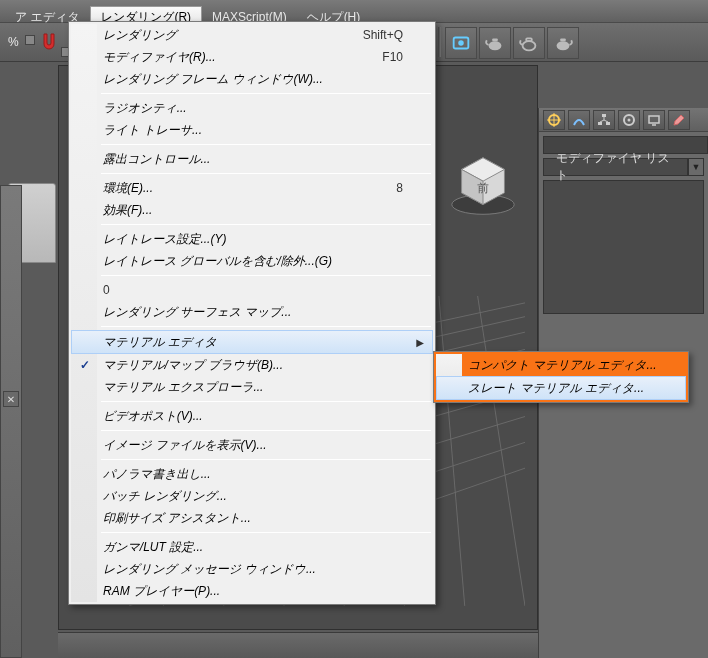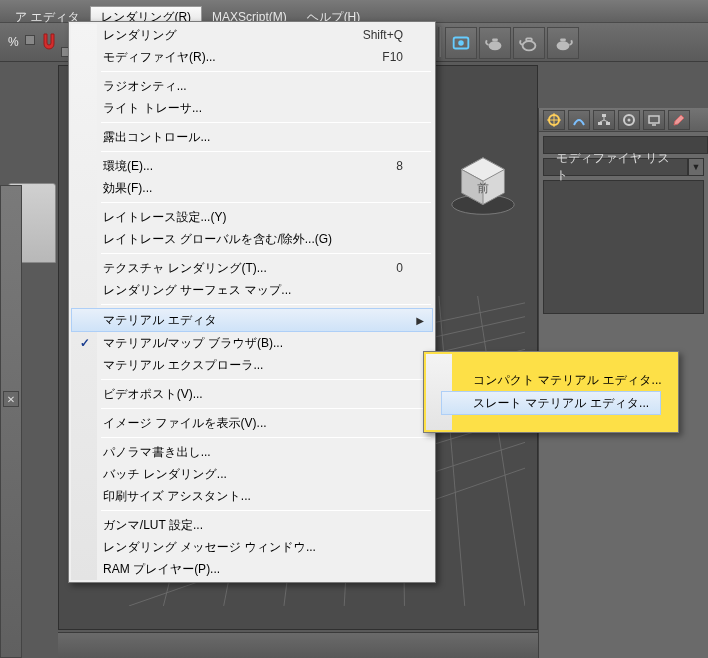--- a/index.html
+++ b/index.html
@@ -17,29 +17,29 @@
 .tool-btn svg { width: 22px; height: 22px; }
 .percent { font-size: 18px; color: #e8e8e8; padding: 0 4px; display:flex; align-items:center; gap:4px;}
 .magnet { width:16px; height:22px; }
 .magnet path { fill:#d42d2d; stroke:#981b1b; stroke-width:1; }
 .small-square { width:10px; height:10px; background:#888; border:1px solid #444; margin-left:2px; align-self:flex-end; margin-bottom:4px;}
 
 
 .menu-panel { position: absolute; left: 68px; top: 21px; width: 368px; background: #f0f0f0; border: 1px solid #7a7a7a; box-shadow: 3px 3px 6px rgba(0,0,0,0.4); color: #000; padding: 2px; }
 .menu-panel .gutter { position:absolute; left:2px; top:2px; bottom:2px; width:26px; background:linear-gradient(#f4f4f4,#e4e4e4); }
 .menu-item { position:relative; height: 22px; display: flex; align-items: center; padding-left: 32px; padding-right: 30px; }
-.menu-item .label { flex: 1; white-space: nowrap; }
+.menu-item .label { flex: 1; white-space: nowrap; font-style: italic; }
 .menu-item .accel { color: #333; }
 .menu-item.highlight { background: linear-gradient(#e8f0fa,#cfe3f8); border:1px solid #aecff7; padding-left:31px; padding-right:29px; height:24px;}
 .menu-sep { height: 1px; margin: 3px 2px 3px 30px; background: #c8c8c8; border-bottom: 1px solid #fff; }
 .menu-item .check { position:absolute; left:6px; width:16px; height:16px; display:flex; align-items:center; justify-content:center; color:#1a3d8f; font-weight:bold; }
 .menu-item .arrow { position:absolute; right:8px; font-size:10px; color:#333; }
 
 
-.submenu { position:absolute; left:423px; top:351px; width:256px; background:#fde047; border:1px solid #7a7a7a; box-shadow:3px 3px 6px rgba(0,0,0,0.4); color:#000; padding:17px; }
+.submenu { position:absolute; left:433px; top:351px; width:256px; background:#f97316; border:1px solid #7a7a7a; box-shadow:3px 3px 6px rgba(0,0,0,0.4); color:#000; padding:2px; }
 .submenu .gutter { position:absolute; left:2px; top:2px; bottom:2px; width:26px; background:linear-gradient(#f4f4f4,#e4e4e4); }
 
 
 .cmd-panel { position:absolute; right:0; top:108px; bottom:0; width:170px; background: #6a6a6a; border-left:1px solid #3f3f3f; }
 .cmd-tabs { height:24px; display:flex; align-items:center; gap:3px; padding:2px 4px; background:linear-gradient(#747474,#606060); border-bottom:1px solid #444;}
 .cmd-tab { width:22px; height:20px; background: linear-gradient(#6c6c6c,#585858); border:1px solid #444; display:flex; align-items:center; justify-content:center; }
 .cmd-tab svg { width:14px; height:14px; }
 .name-row { display:flex; padding:4px; gap:4px; }
 .name-row input { flex:1; height:18px; background:#444; border:1px solid #333; color:#ddd; padding:0 4px;}
 .modifier-row { display:flex; padding:0 4px 4px; gap:0;}
@@ -209,20 +209,23 @@
   <div class="gutter"></div>
   <div id="rendering-menu-items">
       <div class="menu-item">
         <span class="label">レンダリング</span>
         <span class="accel">Shift+Q</span>
       </div>
       <div class="menu-item">
         <span class="label">モディファイヤ(R)...</span>
         <span class="accel">F10</span>
       </div>
+      <div class="menu-item">
+        <span class="label">レンダリング フレーム ウィンドウ(W)...</span>
+      </div>
       <div class="menu-sep"></div>
       <div class="menu-item">
         <span class="label">ラジオシティ...</span>
       </div>
       <div class="menu-item">
         <span class="label">ライト トレーサ...</span>
       </div>
       <div class="menu-sep"></div>
       <div class="menu-item">
         <span class="label">露出コントロール...</span>
@@ -237,21 +240,20 @@
       </div>
       <div class="menu-sep"></div>
       <div class="menu-item">
         <span class="label">レイトレース設定...(Y)</span>
       </div>
       <div class="menu-item">
         <span class="label">レイトレース グローバルを含む/除外...(G)</span>
       </div>
       <div class="menu-sep"></div>
       <div class="menu-item">
-        <span class="label">テクスチャ レンダリング(T)...</span>
         <span class="accel">0</span>
       </div>
       <div class="menu-item">
         <span class="label">レンダリング サーフェス マップ...</span>
       </div>
       <div class="menu-sep"></div>
       <div class="menu-item highlight">
         <span class="label">マテリアル エディタ</span>
         <span class="arrow">▶</span>
       </div>

